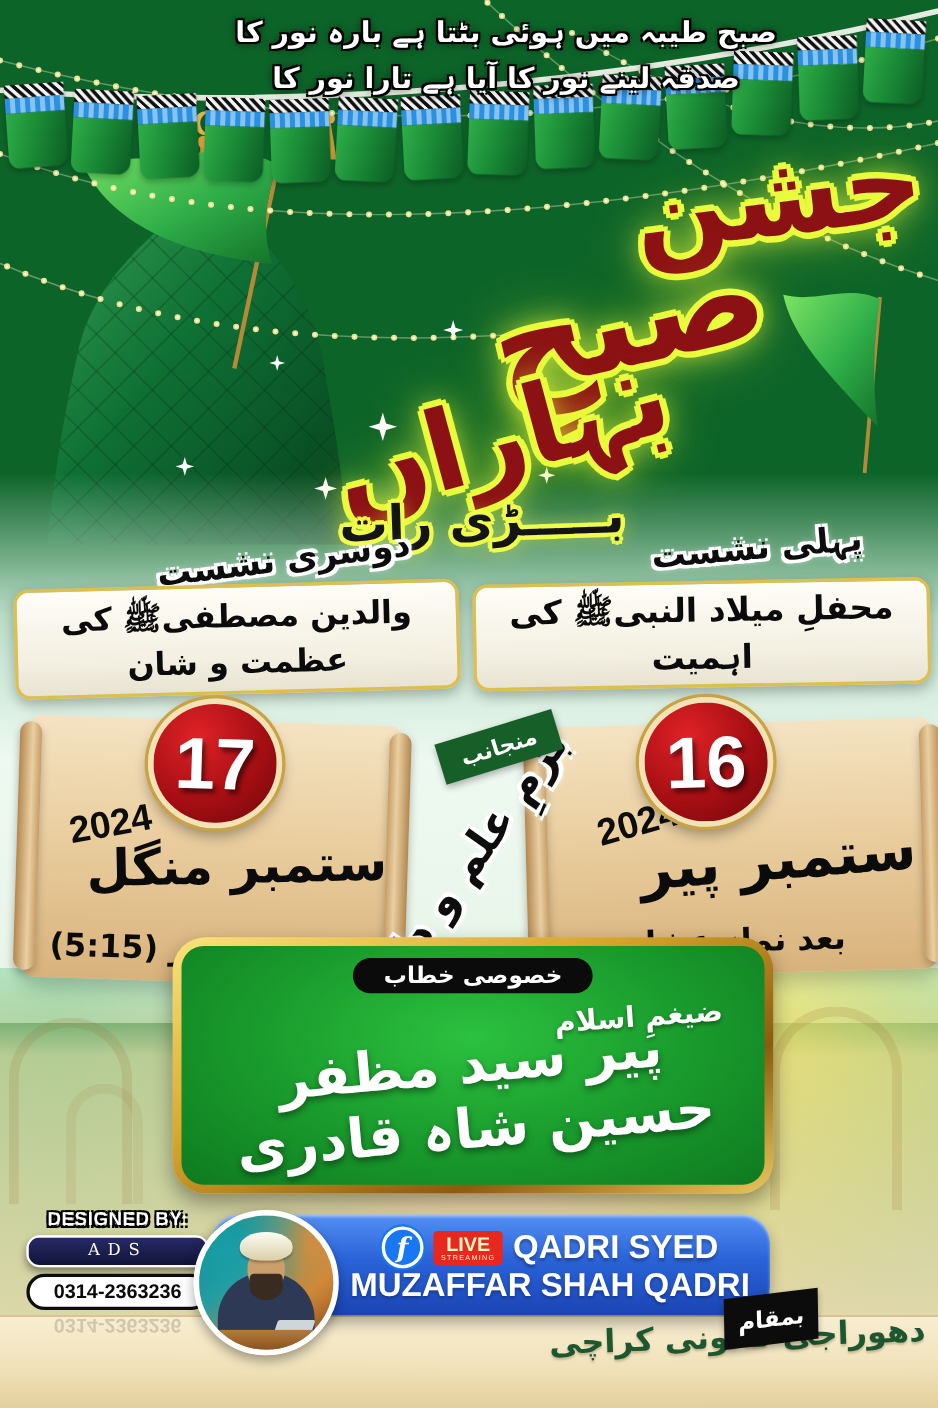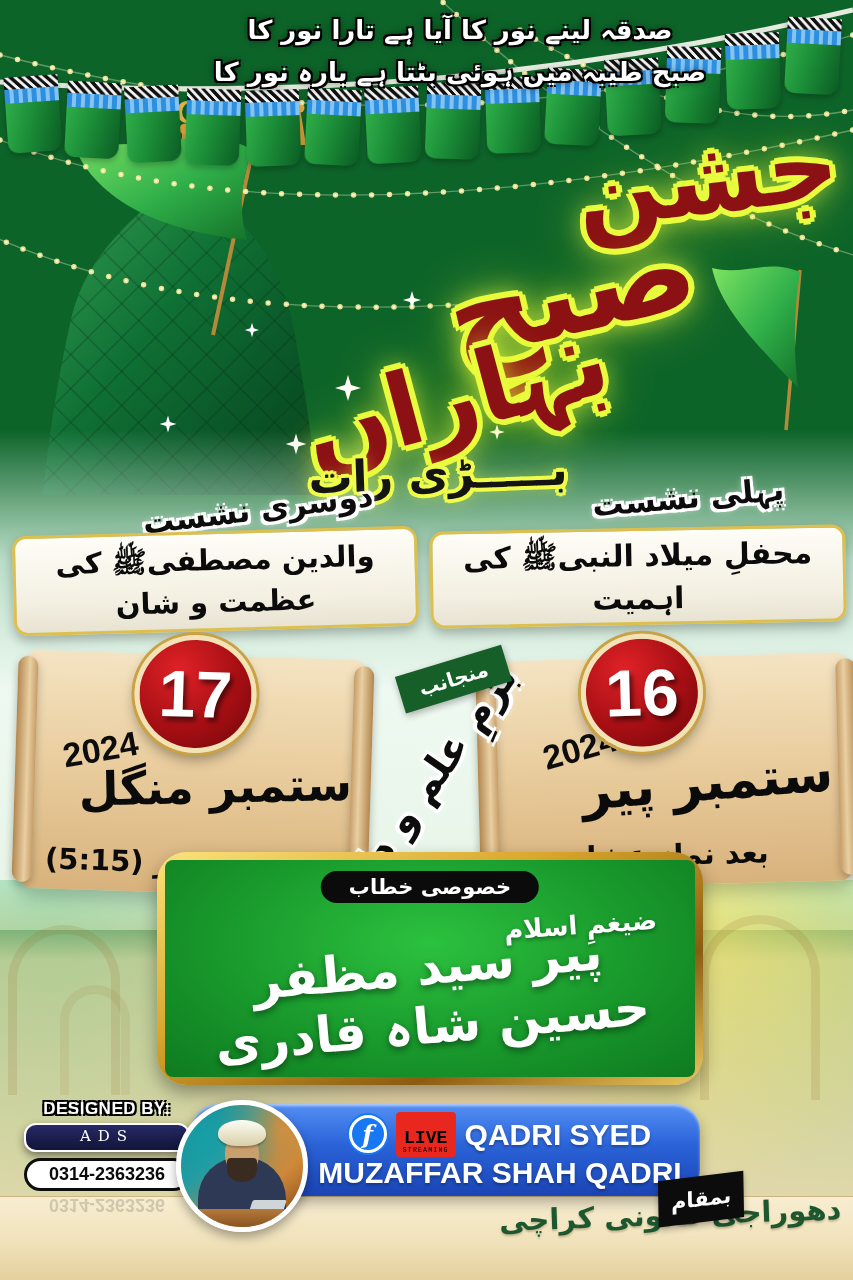--- a/index.html
+++ b/index.html
@@ -83,21 +83,21 @@
     box-shadow:0 3px 7px rgba(0,0,0,.3); }
   .org-name { position:absolute; z-index:5; left:322px; top:742px; width:235px; text-align:center;
     direction:rtl; font-size:40px; font-weight:bold; color:#0d0d0d; transform:rotate(-55deg); white-space:nowrap;
     text-shadow:-3px -3px 0 #fff,3px -3px 0 #fff,-3px 3px 0 #fff,3px 3px 0 #fff,0 0 10px #fff; }
 
   
   .speaker { position:absolute; z-index:5; left:157px; top:852px; width:546px; height:233px;
     border-radius:30px; padding:8px;
     background:linear-gradient(155deg,#fae37c 0%,#d8a62c 38%,#8a5c10 72%,#eac65c 100%);
     box-shadow:0 8px 18px rgba(0,0,0,.35); }
-  .speaker-inner { width:100%; height:100%; border-radius:8px; position:relative; overflow:hidden;
+  .speaker-inner { width:100%; height:100%; border-radius:20px; position:relative; overflow:hidden;
     background:radial-gradient(ellipse at 50% 38%,#2cc13f 0%,#18972b 58%,#0f7a20 100%);padding-left:30px; }
   .special-pill { position:absolute; top:11px; left:50%; transform:translateX(-50%); background:#0b0b0b;
     color:#fff; direction:rtl; font-size:21px; font-weight:bold; padding:4px 28px; border-radius:999px; white-space:nowrap; }
   .honorific { position:absolute; top:50px; right:38px; color:#fff; direction:rtl; font-size:26px;
     font-weight:bold; transform:rotate(-4deg); text-shadow:0 2px 4px rgba(0,0,0,.4); }
   .urdu-name { position:absolute; top:78px; left:18px; right:18px; text-align:center; direction:rtl;
     color:#fff; font-size:50px; font-weight:bold; line-height:1.18; transform:rotate(-5deg);
     text-shadow:0 3px 7px rgba(0,0,0,.45); }
 
   
@@ -117,21 +117,21 @@
   
   .live-bar { position:absolute; z-index:5; left:192px; top:1104px; width:508px; height:92px; border-radius:26px;
     background:linear-gradient(180deg,#548ff4 0%,#2a63d8 45%,#1a44b4 100%);
     box-shadow:inset 0 2px 3px rgba(255,255,255,.55), 0 6px 13px rgba(0,0,0,.3);
     display:flex; flex-direction:column; align-items:center; justify-content:center; padding-left:108px;
     font-family:"Liberation Sans",sans-serif; }
   .live-row { display:flex; align-items:center; gap:9px; }
   .fb-badge { width:38px; height:38px; border-radius:50%; background:#1877f2; border:3px solid #fff;
     box-shadow:0 0 0 2px #1877f2; display:flex; align-items:center; justify-content:center;
     color:#fff; font-weight:bold; font-style:italic; font-size:25px; font-family:"DejaVu Serif",serif; }
-  .live-badge { background:#e8281e; border-radius:4px; padding:17px 7px 2px; text-align:center; color:#000000; line-height:1;font-family:Liberation Mono, monospace; }
+  .live-badge { background:#e8281e; border-radius:4px; padding:3px 7px 2px; text-align:center; color:#fef9c3; line-height:1; }
   .live-word { font-size:18px; font-weight:bold; }
   .streaming-word { font-size:6.5px; letter-spacing:1.2px; margin-top:1px; }
   .en-name { color:#fff; font-weight:bold; font-size:30px; line-height:1.05; white-space:nowrap;
     text-shadow:0 2px 3px rgba(0,0,0,.3); }
   .photo { position:absolute; z-index:6; left:176px; top:1100px; width:132px; height:132px; border-radius:50%;
     border:5px solid #fff; overflow:hidden; box-shadow:0 5px 11px rgba(0,0,0,.35);
     background:
       radial-gradient(circle at 20% 25%, rgba(23,160,168,.9), transparent 55%),
       radial-gradient(circle at 85% 20%, rgba(217,143,58,.9), transparent 50%),
       linear-gradient(135deg,#0e7f86 0%,#2a9aa0 35%,#c98438 70%,#7a3d12 100%); }
@@ -316,22 +316,22 @@
         <div class="cloth"></div>
       </div>
     <div class="flag" style="left:786px; top:18px; transform:rotate(3deg);">
         <div class="check"></div>
         <div class="blue"></div>
         <div class="cloth"></div>
       </div>
   </div>
 
   <div class="abs couplet urdu">
+    <div>صبح طیبہ میں ہوئی بٹتا ہے بارہ نور کا</div>
     <div>صدقہ لینے نور کا آیا ہے تارا نور کا</div>
-    <div>صبح طیبہ میں ہوئی بٹتا ہے بارہ نور کا</div>
   </div>
 
   <div class="cal" style="left:575px; top:120px; font-size:100px; transform:rotate(-7deg);">جشن</div>
   <div class="cal" style="left:445px; top:222px; font-size:120px; transform:rotate(-13deg);">صبحِ</div>
   <div class="cal" style="left:300px; top:338px; font-size:100px; transform:rotate(-15deg);">بہاراں</div>
   <div class="night">بـــــڑی رات</div>
 
   <div class="sess-h" style="left:592px; top:479px; transform:rotate(-5deg);">پہلی نشست</div>
   <div class="topic-box" style="left:430px; top:528px; width:416px; height:97px; font-size:30px; transform:rotate(-1deg);">
     <span>محفلِ میلاد النبیﷺ کی اہمیت</span>

